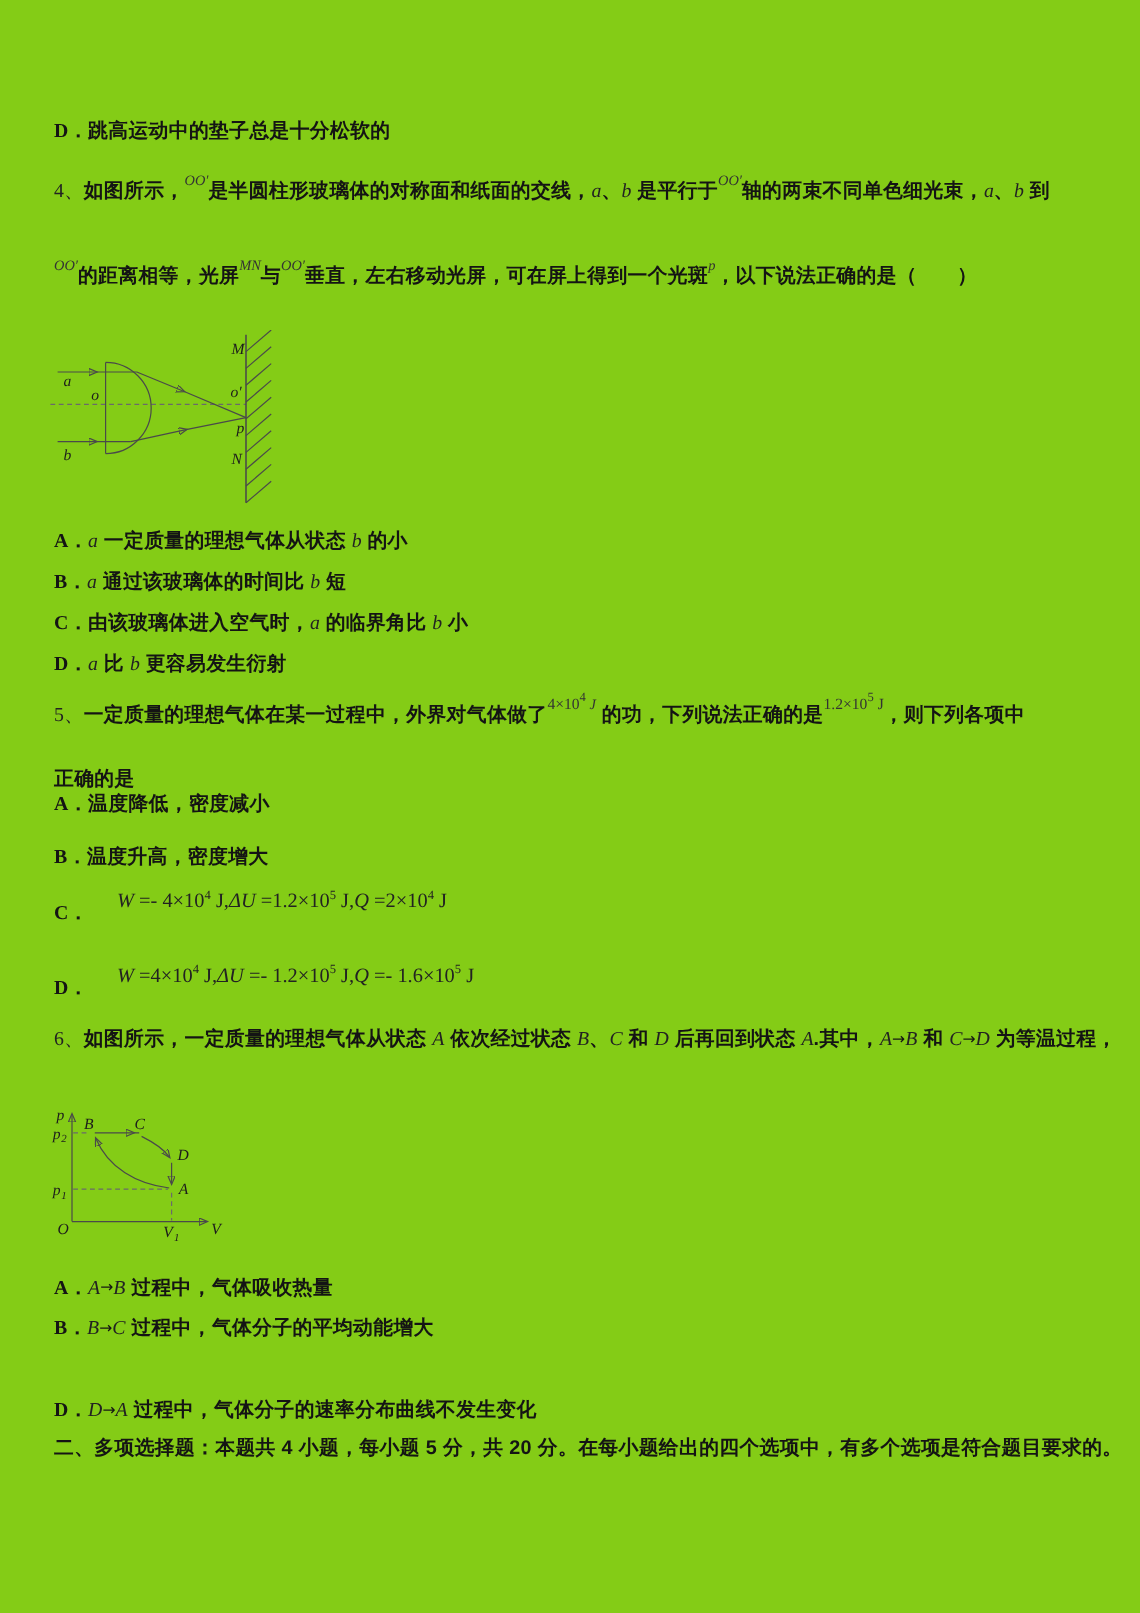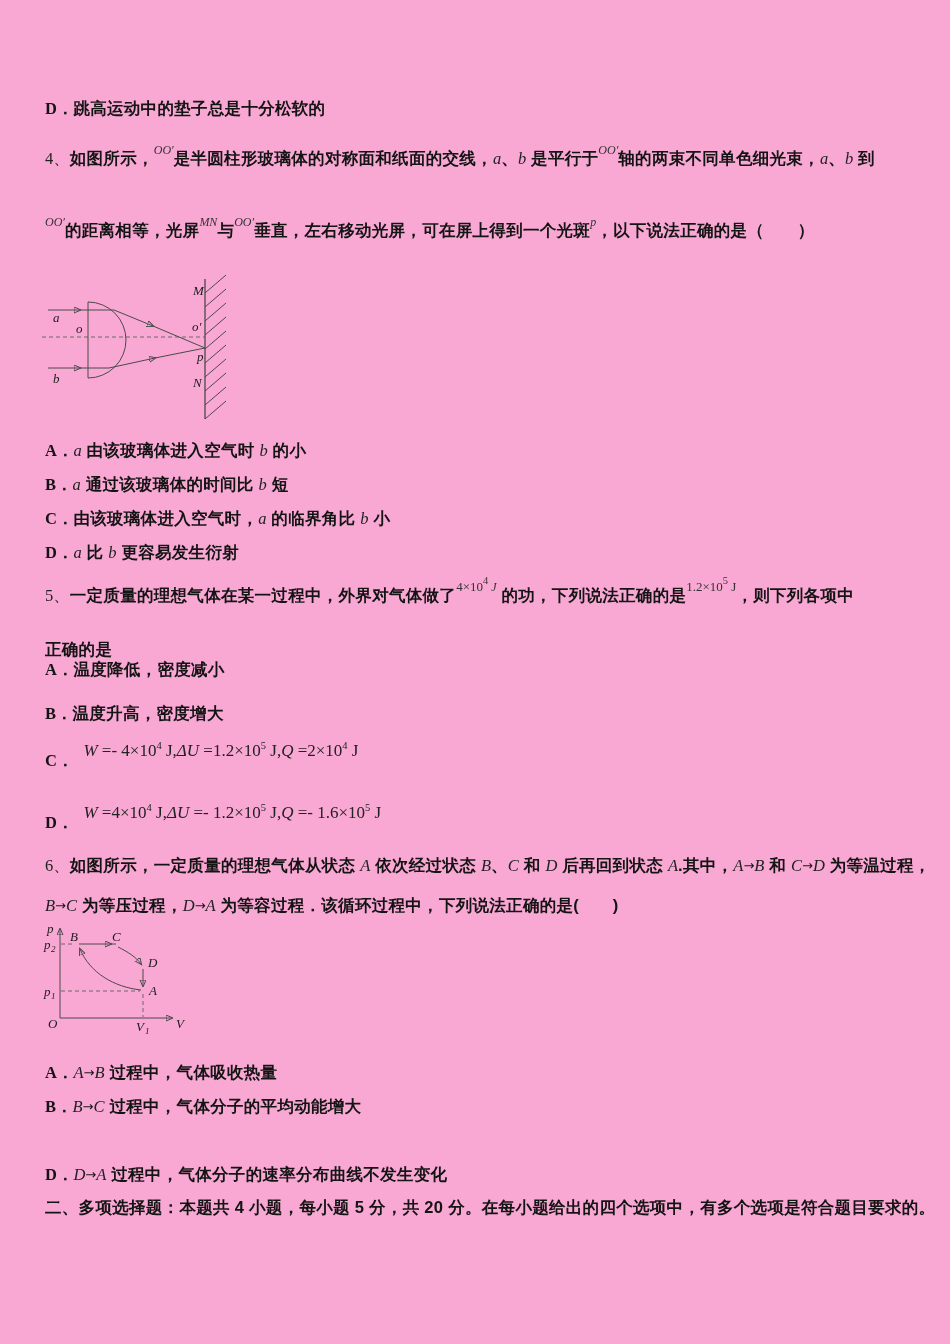--- a/index.html
+++ b/index.html
@@ -1,29 +1,29 @@
 <!DOCTYPE html>
 <html><head>
 <meta charset="utf-8">
 <style>
   html,body{margin:0;padding:0;background:#ffffff;}
-  .page{position:relative;width:950px;height:1344px;background:#f9a8d4;overflow:hidden;
+  .page{position:relative;width:950px;height:1344px;background:#84cc16;overflow:hidden;
         font-family:"Liberation Sans",sans-serif;color:#141414;}
   .line{position:absolute;left:45px;font-size:16.5px;line-height:1.2;white-space:nowrap;}
   
   .run-cn{font-weight:600;letter-spacing:0.3px;}
   .run-rm{font-family:"Liberation Serif",serif;font-weight:normal;color:#222;}
   .run-bl{font-family:"Liberation Serif",serif;font-weight:bold;}
   .run-it{font-family:"Liberation Serif",serif;font-style:italic;color:#222;}
   .run-ar{font-family:"DejaVu Sans",sans-serif;font-size:13px;position:relative;top:-1px;}
   .run-sup{font-family:"Liberation Serif",serif;font-size:10.5px;position:relative;top:-7px;color:#222;}
   .run-upit{font-family:"Liberation Serif",serif;font-style:italic;font-size:12px;position:relative;top:-10px;color:#333;}
   .run-uprm{font-family:"Liberation Serif",serif;font-size:13px;position:relative;top:-10px;color:#333;}
   .run-upsup{font-family:"Liberation Serif",serif;font-size:10.5px;position:relative;top:-17px;color:#333;}
-  .formula{display:inline-block;position:relative;top:-10px;margin-left:10px;font-size:17px;}
+  .formula{display:inline-block;position:relative;top:-10px;margin-left:24px;font-size:17px;}
   .fig{position:absolute;}
   .fig line,.fig path{stroke:#4a4a4a;stroke-width:1;fill:none;}
   .fig .dash{stroke-dasharray:4 3;stroke:#6a6a6a;}
   .fig text{font-family:"Liberation Serif",serif;font-style:italic;font-size:13px;fill:#1c1c1c;}
   .fig text.sub{font-size:9px;}
 </style>
 </head>
 <body>
 
 <div class="page">
@@ -75,38 +75,37 @@
     </g>
     <text x="13" y="47">a</text>
     <text x="13" y="108">b</text>
     <text x="36" y="58">o</text>
     <text x="153" y="20">M</text>
     <text x="152" y="56">o′</text>
     <text x="157" y="86">p</text>
     <text x="153" y="112">N</text>
   </svg>
 
-  <div class="line" style="top:441px"><span class="run-bl">A．</span><span class="run-it">a</span><span class="run-cn"> 由该玻璃体进入空气时 </span><span class="run-it">b</span><span class="run-cn"> 的小</span></div>
+  <div class="line" style="top:441px"><span class="run-bl">A．</span><span class="run-it">a</span><span class="run-cn"> 一定质量的理想气体从状态 </span><span class="run-it">b</span><span class="run-cn"> 的小</span></div>
   <div class="line" style="top:475px"><span class="run-bl">B．</span><span class="run-it">a</span><span class="run-cn"> 通过该玻璃体的时间比 </span><span class="run-it">b</span><span class="run-cn"> 短</span></div>
   <div class="line" style="top:509px"><span class="run-bl">C．</span><span class="run-cn">由该玻璃体进入空气时，</span><span class="run-it">a</span><span class="run-cn"> 的临界角比 </span><span class="run-it">b</span><span class="run-cn"> 小</span></div>
   <div class="line" style="top:543px"><span class="run-bl">D．</span><span class="run-it">a</span><span class="run-cn"> 比 </span><span class="run-it">b</span><span class="run-cn"> 更容易发生衍射</span></div>
 
   <div class="line" style="top:586px"><span class="run-rm">5、</span><span class="run-cn">一定质量的理想气体在某一过程中，外界对气体做了</span><span class="run-uprm">4×10</span><span class="run-upsup">4</span><span class="run-upit"> J</span><span class="run-cn"> 的功，下列说法正确的是</span><span class="run-uprm">1.2×10</span><span class="run-upsup">5</span><span class="run-uprm"> J</span><span class="run-cn">，则下列各项中</span></div>
   <div class="line" style="top:640px"><span class="run-cn">正确的是</span></div>
   <div class="line" style="top:660px"><span class="run-bl">A．</span><span class="run-cn">温度降低，密度减小</span></div>
   <div class="line" style="top:704px"><span class="run-bl">B．</span><span class="run-cn">温度升高，密度增大</span></div>
   <div class="line" style="top:751px">
     <span class="run-bl">C．</span><span class="formula"><span class="run-it">W</span><span class="run-rm"> =- 4×10</span><span class="run-sup">4</span><span class="run-rm"> J,</span><span class="run-it">ΔU</span><span class="run-rm"> =1.2×10</span><span class="run-sup">5</span><span class="run-rm"> J,</span><span class="run-it">Q</span><span class="run-rm"> =2×10</span><span class="run-sup">4</span><span class="run-rm"> J</span></span>
   </div>
   <div class="line" style="top:813px">
     <span class="run-bl">D．</span><span class="formula"><span class="run-it">W</span><span class="run-rm"> =4×10</span><span class="run-sup">4</span><span class="run-rm"> J,</span><span class="run-it">ΔU</span><span class="run-rm"> =- 1.2×10</span><span class="run-sup">5</span><span class="run-rm"> J,</span><span class="run-it">Q</span><span class="run-rm"> =- 1.6×10</span><span class="run-sup">5</span><span class="run-rm"> J</span></span>
   </div>
 
   <div class="line" style="top:856px"><span class="run-rm">6、</span><span class="run-cn">如图所示，一定质量的理想气体从状态 </span><span class="run-it">A</span><span class="run-cn"> 依次经过状态 </span><span class="run-it">B</span><span class="run-cn">、</span><span class="run-it">C</span><span class="run-cn"> 和 </span><span class="run-it">D</span><span class="run-cn"> 后再回到状态 </span><span class="run-it">A</span><span class="run-cn">.其中，</span><span class="run-it">A</span><span class="run-ar">→</span><span class="run-it">B</span><span class="run-cn"> 和 </span><span class="run-it">C</span><span class="run-ar">→</span><span class="run-it">D</span><span class="run-cn"> 为等温过程，</span></div>
-  <div class="line" style="top:896px"><span class="run-it">B</span><span class="run-ar">→</span><span class="run-it">C</span><span class="run-cn"> 为等压过程，</span><span class="run-it">D</span><span class="run-ar">→</span><span class="run-it">A</span><span class="run-cn"> 为等容过程．该循环过程中，下列说法正确的是(　　)</span></div>
 
   <svg class="fig" style="left:38px;top:921px" width="190" height="118" viewBox="0 0 190 118">
     <defs>
       <marker id="arr2" markerWidth="9" markerHeight="8" refX="6" refY="3" orient="auto">
         <path d="M0,0 L7,3 L0,6 Z" fill="#4a4a4a" stroke="none"></path>
       </marker>
     </defs>
     <g>
       <line x1="22" y1="97" x2="22" y2="8" marker-end="url(#arr2)"></line>
     </g>

